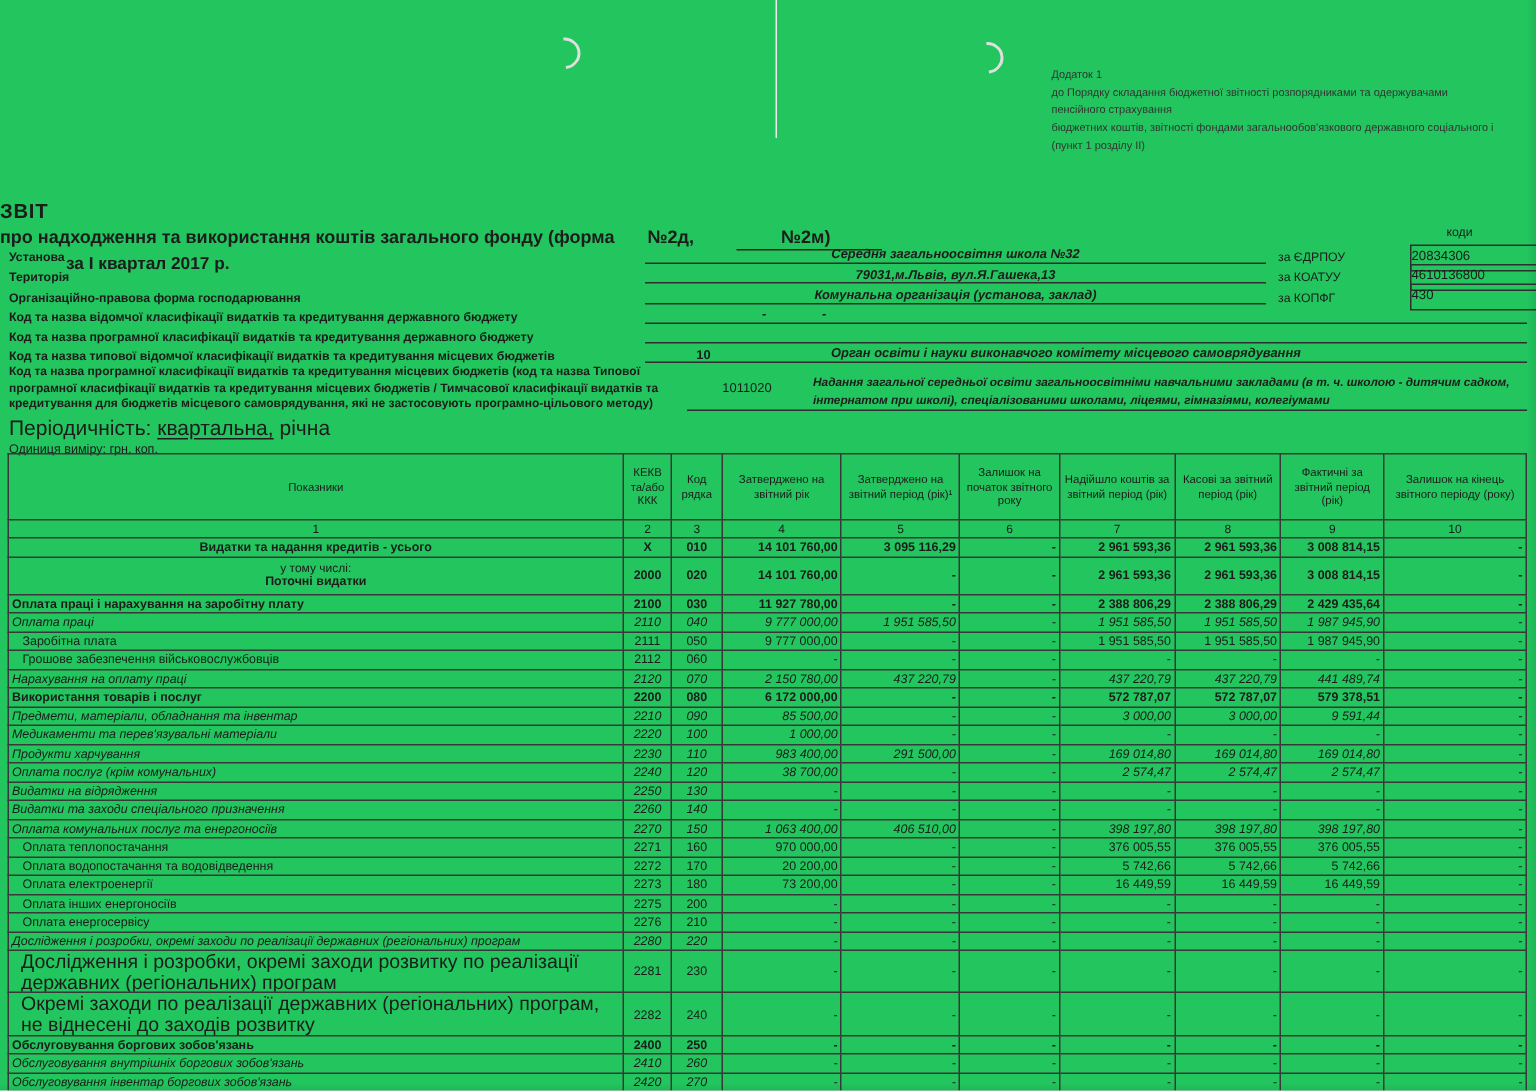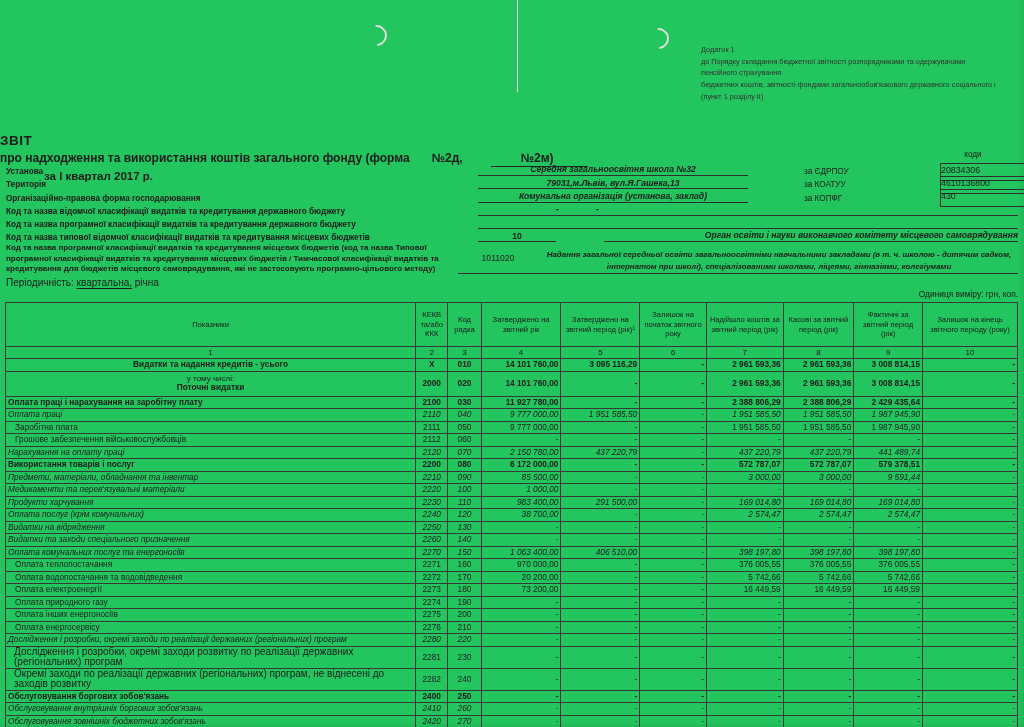--- a/index.html
+++ b/index.html
@@ -18,38 +18,38 @@
   .annex{position:absolute;left:701px;top:44px;width:316px;font-size:7.3px;line-height:1.6;color:#333;}
   
   .titleblock{position:absolute;left:0;top:101px;width:945px;text-align:left;font-weight:bold;margin-top:32px;}
   .t1{font-size:13.5px;letter-spacing:.5px;}
   .t2{font-size:12px;margin-top:3px;}
   .t2 .f1{margin-left:22px;}
   .t2 .f2{display:inline-block;margin-left:28px;border-bottom:1.2px solid #222;padding:0 34px 1px 30px;}
   .t3{font-size:11.5px;margin-top:3px;padding-left:44px;}
   
   .info{position:absolute;left:6px;top:163px;width:1012px;font-size:8.2px;}
-  .irow{display:flex;height:13.2px;align-items:flex-end;gap:48px;}
+  .irow{display:flex;height:13.2px;align-items:flex-end;}
   .ilabel{width:424px;font-weight:bold;white-space:nowrap;overflow:hidden;}
   .iline{flex:1;border-bottom:1px solid #2f2f2f;text-align:center;font-weight:bold;
          font-style:italic;font-size:8.6px;white-space:pre;line-height:1.15;}
-  .iline.left{text-align:right;padding-left:46px;}
+  .iline.left{text-align:left;padding-left:46px;}
   .iline.dashes{text-align:left;padding-left:78px;letter-spacing:2px;}
   .icodelabel{width:78px;padding-left:8px;font-size:8.2px;font-weight:normal;}
   .ispacer{width:88px;}
   .inum{width:78px;border-bottom:1px solid #2f2f2f;text-align:center;font-weight:bold;font-size:8.6px;}
   .bigrow{display:flex;margin-top:1px;}
   .biglabel{width:452px;font-weight:bold;font-size:8px;line-height:1.3;}
   .bignum{width:80px;display:flex;align-items:center;justify-content:center;
           font-size:8.6px;border-bottom:1px solid #2f2f2f;}
   .bigval{flex:1;border-bottom:1px solid #2f2f2f;font-weight:bold;font-style:italic;
-          font-size:7.9px;line-height:1.45;display:flex;align-items:flex-end;padding:6px 2px 1px 4px;text-align:center;}
-  .peri{margin-top:2.5px;font-size:10px;}
+          font-size:7.9px;line-height:1.45;display:flex;align-items:flex-end;padding:6px 2px 1px 4px;}
+  .peri{margin-top:2.5px;font-size:14px;}
   .peri u{text-underline-offset:1.5px;}
-  .unit{margin-top:1.5px;font-size:8.4px;text-align:right;}
+  .unit{margin-top:1.5px;font-size:8.4px;}
   
   .kodylbl{position:absolute;left:930px;top:150px;width:86px;text-align:center;font-size:8.2px;}
   .codebox{position:absolute;left:928px;width:88px;height:18px;border:1px solid #2f2f2f;
           box-sizing:border-box;text-align:left;font-size:8.8px;line-height:12px;margin-left:12px;}
   
   table.rep{position:absolute;left:5px;top:302px;border-collapse:collapse;table-layout:fixed;
           width:1013px;font-size:8.3px;}
   table.rep td,table.rep th{border:1px solid #383838;padding:0 2px;overflow:hidden;
           vertical-align:middle;font-weight:normal;}
   table.rep{border:1.5px solid #222;}
@@ -57,21 +57,21 @@
   tr.numrow td{height:11px;text-align:center;font-size:8px;line-height:1;padding:0;}
   tr.datarow{height:12.5px;}
   tr.datarow td{line-height:1.05;}
   td.lbl{text-align:left;padding-left:3px;}
   td.num{text-align:right;padding-right:3px;white-space:nowrap;}
   td.ctr{text-align:center;}
   tr.s-total td, tr.s-subtotal td, tr.s-bold td{font-weight:bold;}
   tr.s-total td.lbl, tr.s-subtotal td.lbl{text-align:center;}
   tr.s-italic td{font-style:italic;}
   tr.s-indent td.lbl{padding-left:9px;}
-  tr.s-indent-sm td.lbl{padding-left:8px;font-size:10px;}
+  tr.s-indent-sm td.lbl{padding-left:8px;font-size:13px;}
   tr.s-subtotal{height:25px;}
   .sub1{font-weight:normal;font-size:8px;line-height:1.2;}
   .sub2{font-weight:bold;line-height:1.2;}
 </style>
 </head>
 <body>
 
 <div class="page">
 
   <div class="punch" style="left:366px;top:25px;"></div>
@@ -395,32 +395,20 @@
           <td class="ctr">180</td>
           <td class="num">73 200,00</td>
           <td class="num">-</td>
           <td class="num">-</td>
           <td class="num">16 449,59</td>
           <td class="num">16 449,59</td>
           <td class="num">16 449,59</td>
           <td class="num">-</td>
         </tr>
         <tr class="datarow s-indent">
-          <td class="lbl">Оплата природного газу</td>
-          <td class="ctr">2274</td>
-          <td class="ctr">190</td>
-          <td class="num">-</td>
-          <td class="num">-</td>
-          <td class="num">-</td>
-          <td class="num">-</td>
-          <td class="num">-</td>
-          <td class="num">-</td>
-          <td class="num">-</td>
-        </tr>
-        <tr class="datarow s-indent">
           <td class="lbl">Оплата інших енергоносіїв</td>
           <td class="ctr">2275</td>
           <td class="ctr">200</td>
           <td class="num">-</td>
           <td class="num">-</td>
           <td class="num">-</td>
           <td class="num">-</td>
           <td class="num">-</td>
           <td class="num">-</td>
           <td class="num">-</td>
@@ -491,21 +479,21 @@
           <td class="ctr">260</td>
           <td class="num">-</td>
           <td class="num">-</td>
           <td class="num">-</td>
           <td class="num">-</td>
           <td class="num">-</td>
           <td class="num">-</td>
           <td class="num">-</td>
         </tr>
         <tr class="datarow s-italic">
-          <td class="lbl">Обслуговування зовнішніх бюджетних зобов'язань</td>
+          <td class="lbl">Обслуговування інвентар боргових зобов'язань</td>
           <td class="ctr">2420</td>
           <td class="ctr">270</td>
           <td class="num">-</td>
           <td class="num">-</td>
           <td class="num">-</td>
           <td class="num">-</td>
           <td class="num">-</td>
           <td class="num">-</td>
           <td class="num">-</td>
         </tr>

